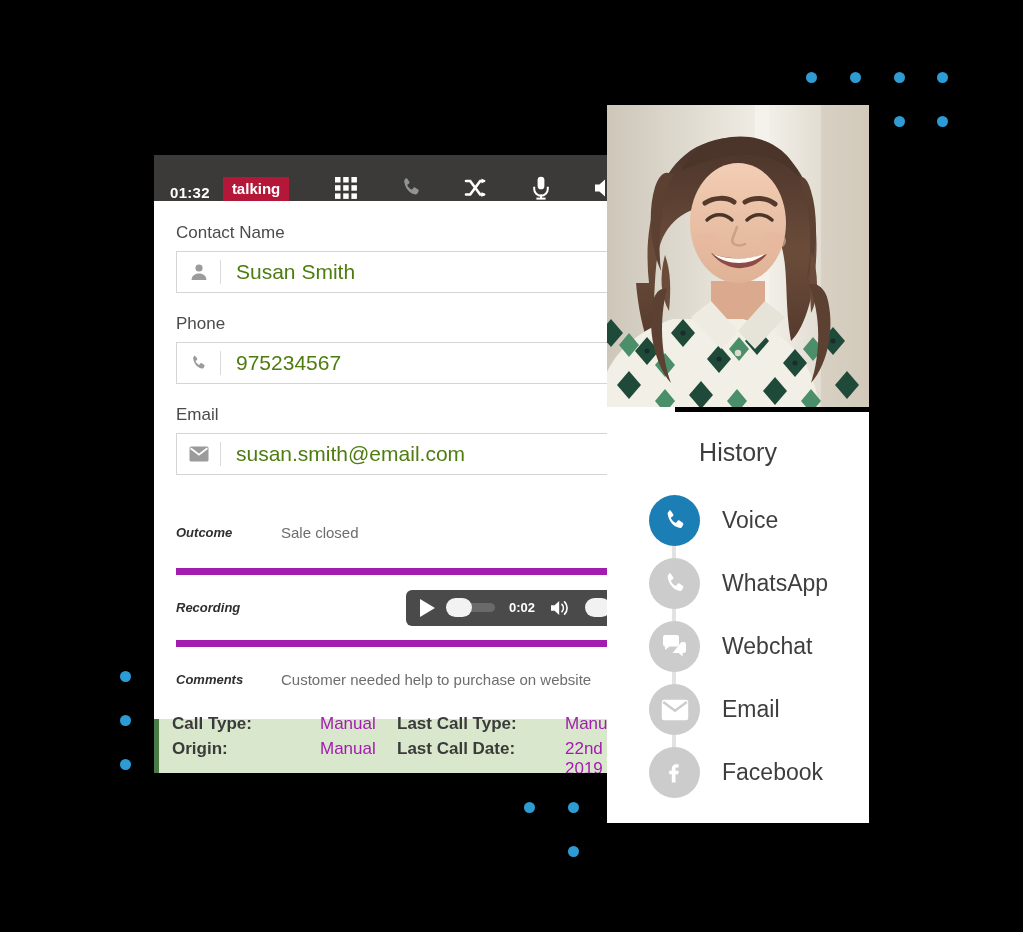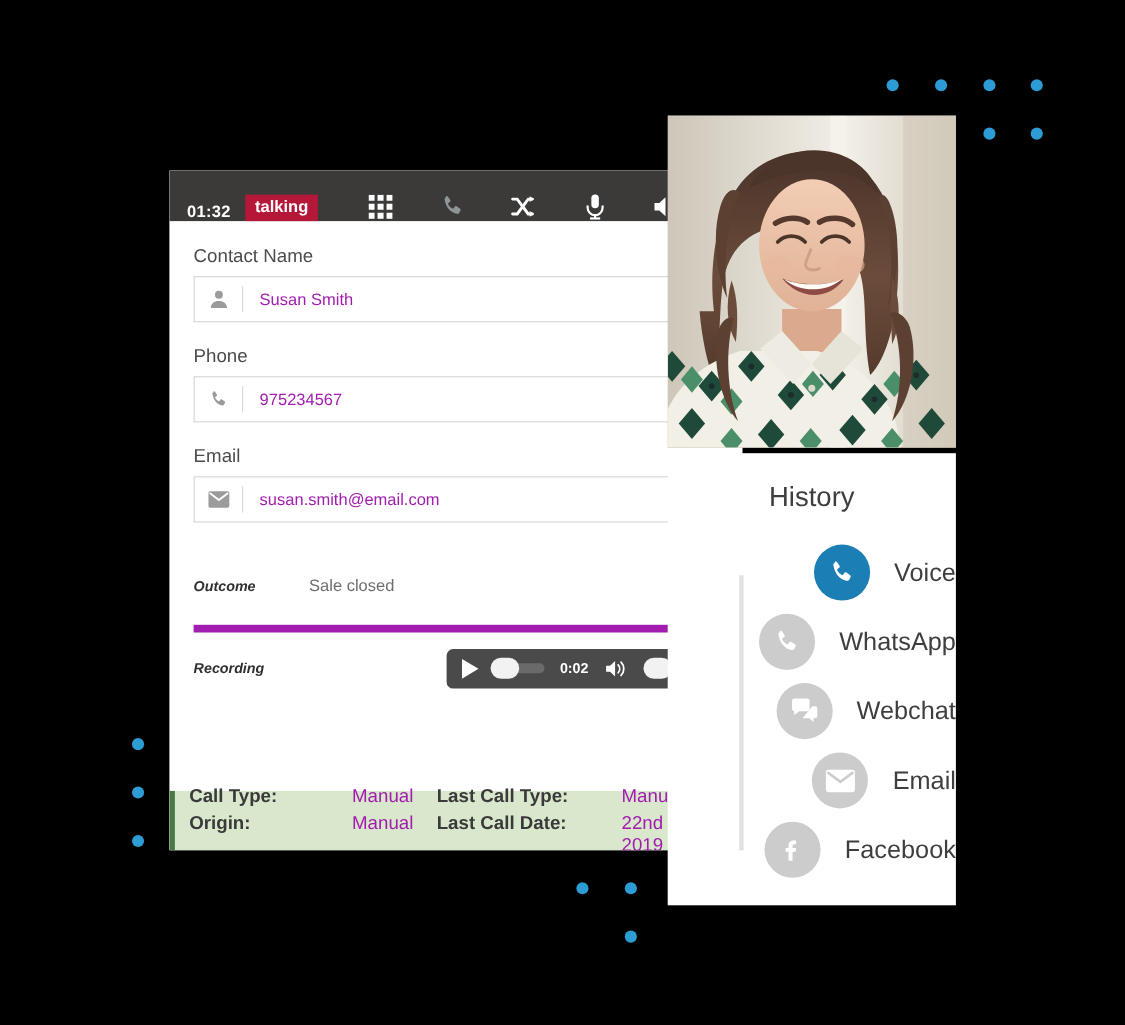--- a/index.html
+++ b/index.html
@@ -101,22 +101,22 @@
     width: 44px;
     display: flex;
     align-items: center;
     justify-content: center;
     color: #9b9b9b;
     border-right: 1px solid #d9d9d9;
     height: 24px;
   }
   .field-value {
     padding-left: 15px;
-    font-size: 15px;
-    color: #a21caf;
+    font-size: 21px;
+    color: #4d7c0f;
   }
 
   
   .detail-row {
     display: flex;
     align-items: center;
     border-top: 7px solid #a21caf;
     min-height: 72px;
     padding: 6px 0;
     width: 470px;
@@ -242,21 +242,20 @@
     width: 4px;
     height: 250px;
     background: #e2e2e2;
   }
   .hist-item {
     position: relative;
     display: flex;
     align-items: center;
     height: 63px;
     z-index: 2;
-    justify-content: flex-end;
   }
   .hist-circle {
     width: 51px; height: 51px;
     border-radius: 50%;
     background: #cccccc;
     color: #ffffff;
     display: flex;
     align-items: center;
     justify-content: center;
     flex: none;
@@ -390,20 +389,24 @@
             <svg width="22" height="18" viewBox="0 0 26 22" fill="currentColor">
               <path d="M2 7.6h4.4L12 2.4v17.2L6.4 14.4H2z"></path>
               <path d="M15.4 6.6a6.5 6.5 0 0 1 0 8.8" fill="none" stroke="currentColor" stroke-width="2" stroke-linecap="round"></path>
               <path d="M18.6 3.6a10.5 10.5 0 0 1 0 14.8" fill="none" stroke="currentColor" stroke-width="2" stroke-linecap="round"></path>
             </svg>
           </span>
           <span class="vol-pill"></span>
         </div>
       </div>
 
+      <div class="detail-row">
+        <span class="detail-label">Comments</span>
+        <span class="detail-value">Customer needed help to purchase on website</span>
+      </div>
     </div>
 
     <div id="call-meta">
       <div class="meta-grid">
         <span class="meta-k">Call Type:</span>
         <span class="meta-v">Manual</span>
         <span class="meta-k">Last Call Type:</span>
         <span class="meta-v">Manual</span>
         <span class="meta-k">Origin:</span>
         <span class="meta-v">Manual</span>

